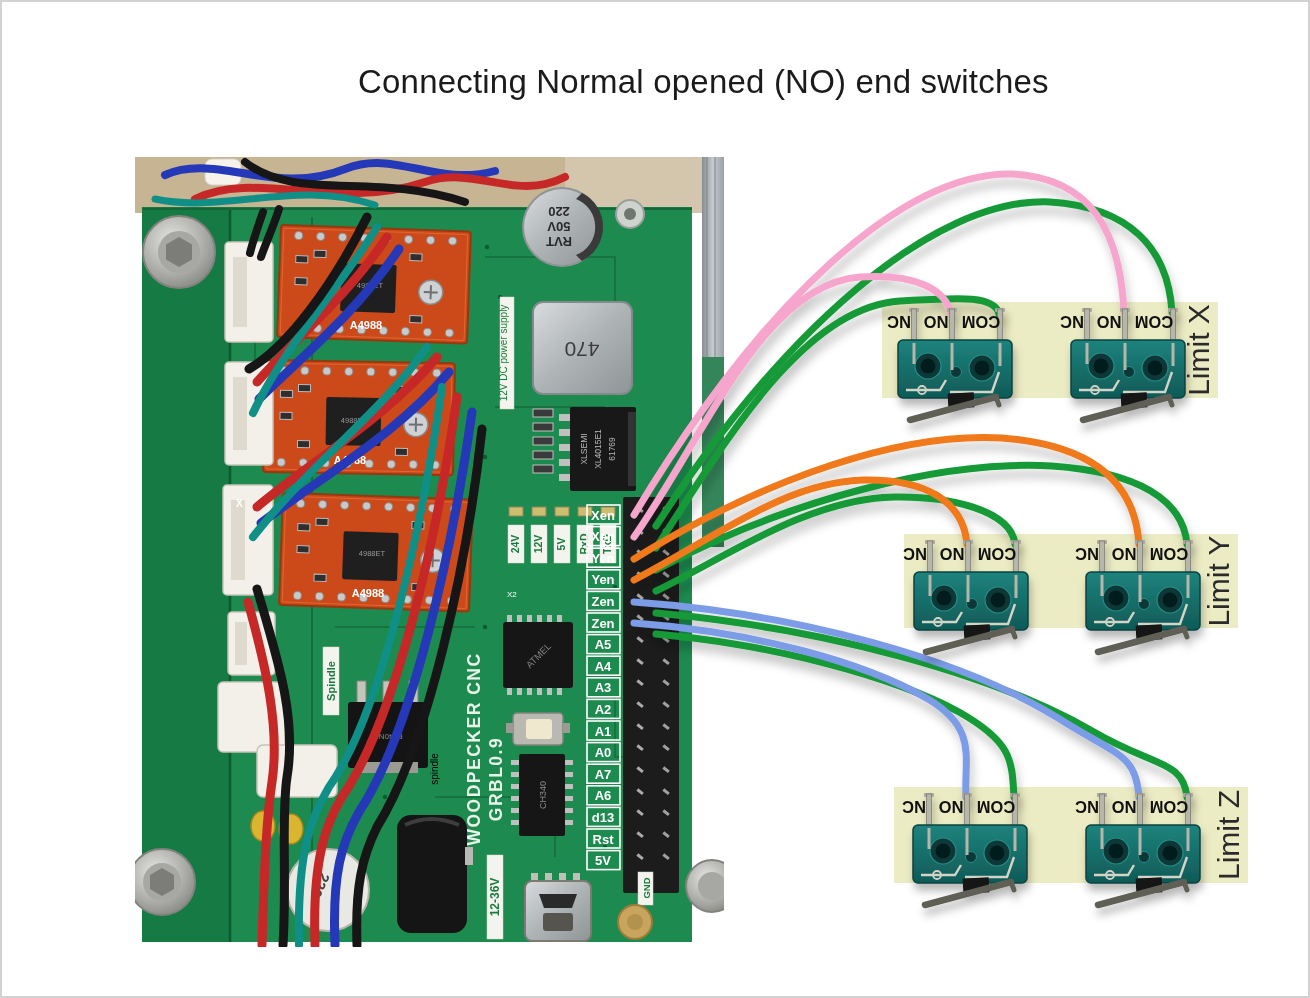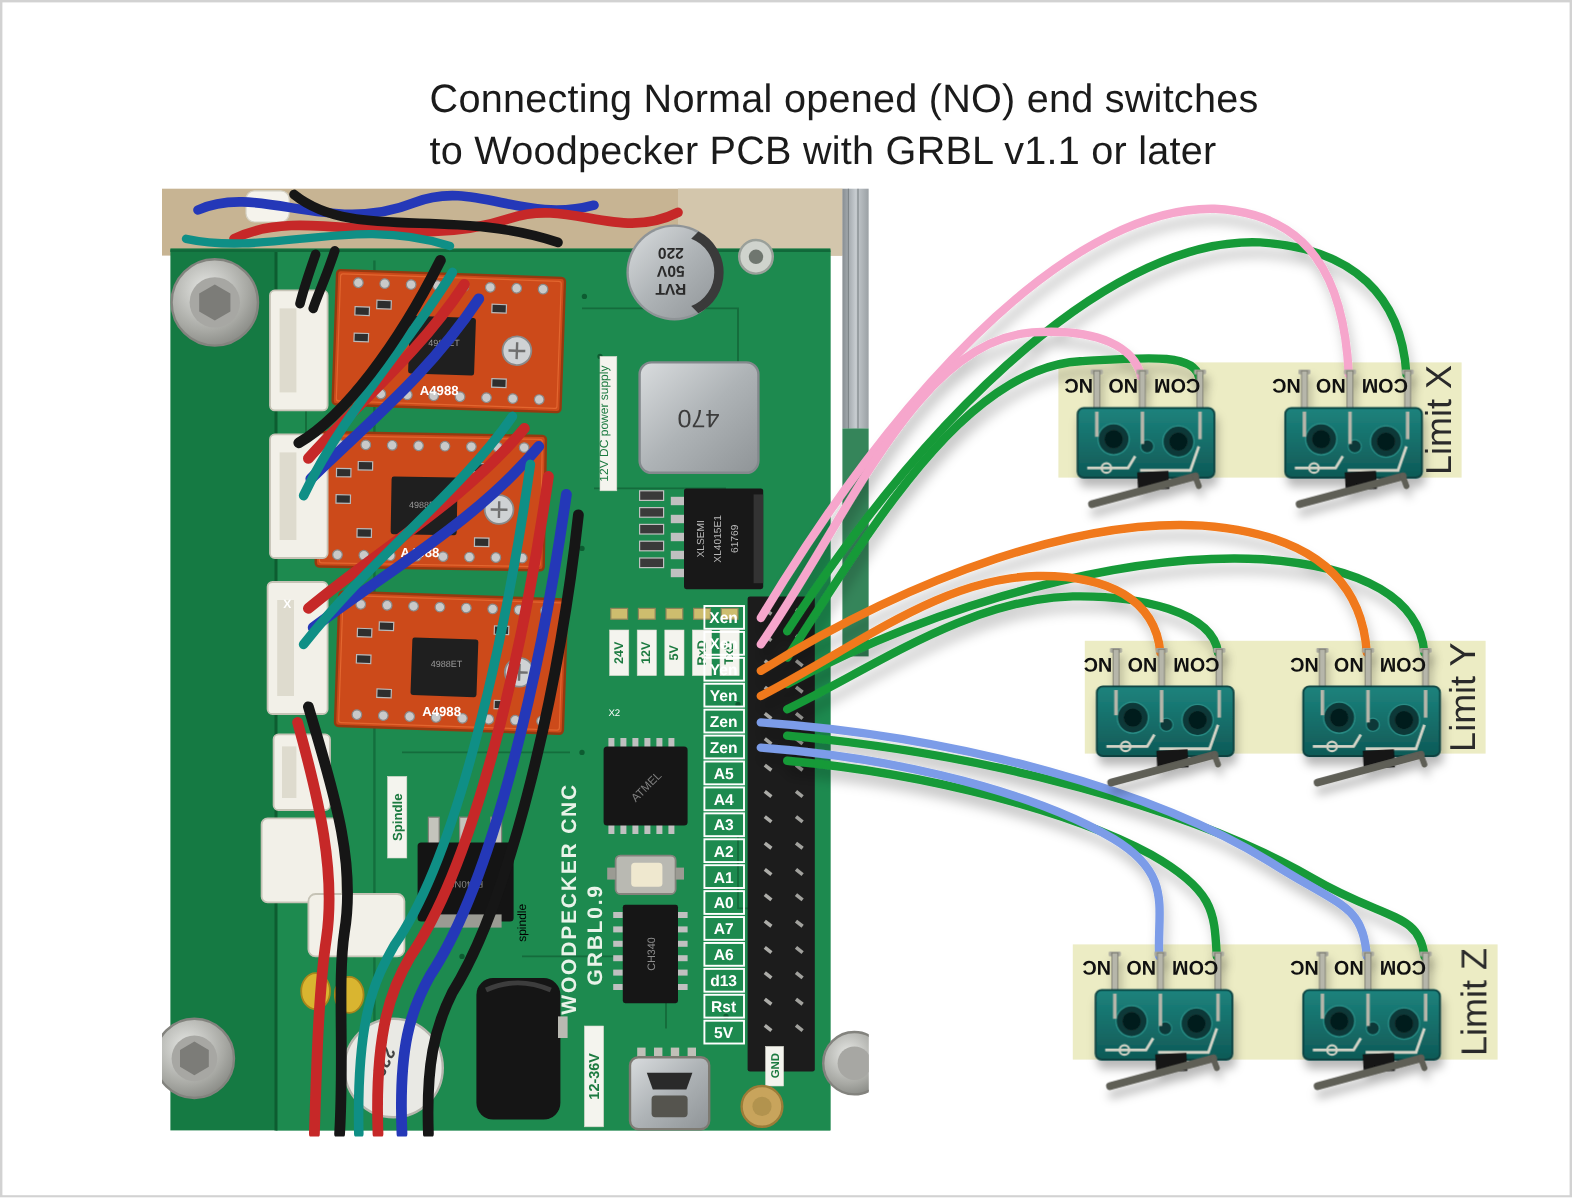--- a/index.html
+++ b/index.html
@@ -22,21 +22,20 @@
   .pinbox{fill:none;stroke:#ffffff;stroke-width:1.6;}
   .wire{fill:none;stroke-width:7;stroke-linecap:round;}
 </style>
 </head>
 <body>
 
 <div id="canvas">
 
   <div id="title">
     <div>Connecting Normal opened (NO) end switches</div>
-    <div>to Woodpecker PCB with GRBL v1.1 or later</div>
   </div>
 
   <svg class="abs" style="left:133px;top:155px;" width="589" height="790" viewBox="0 0 589 790">
     <defs>
       <linearGradient id="silver" x1="0" y1="0" x2="1" y2="1">
         <stop offset="0" stop-color="#d9dcde"></stop>
           <stop offset="0.5" stop-color="#aeb3b6"></stop>
           <stop offset="1" stop-color="#8f9497"></stop>
       </linearGradient>
       <radialGradient id="bolt" cx="0.4" cy="0.35" r="0.8">

